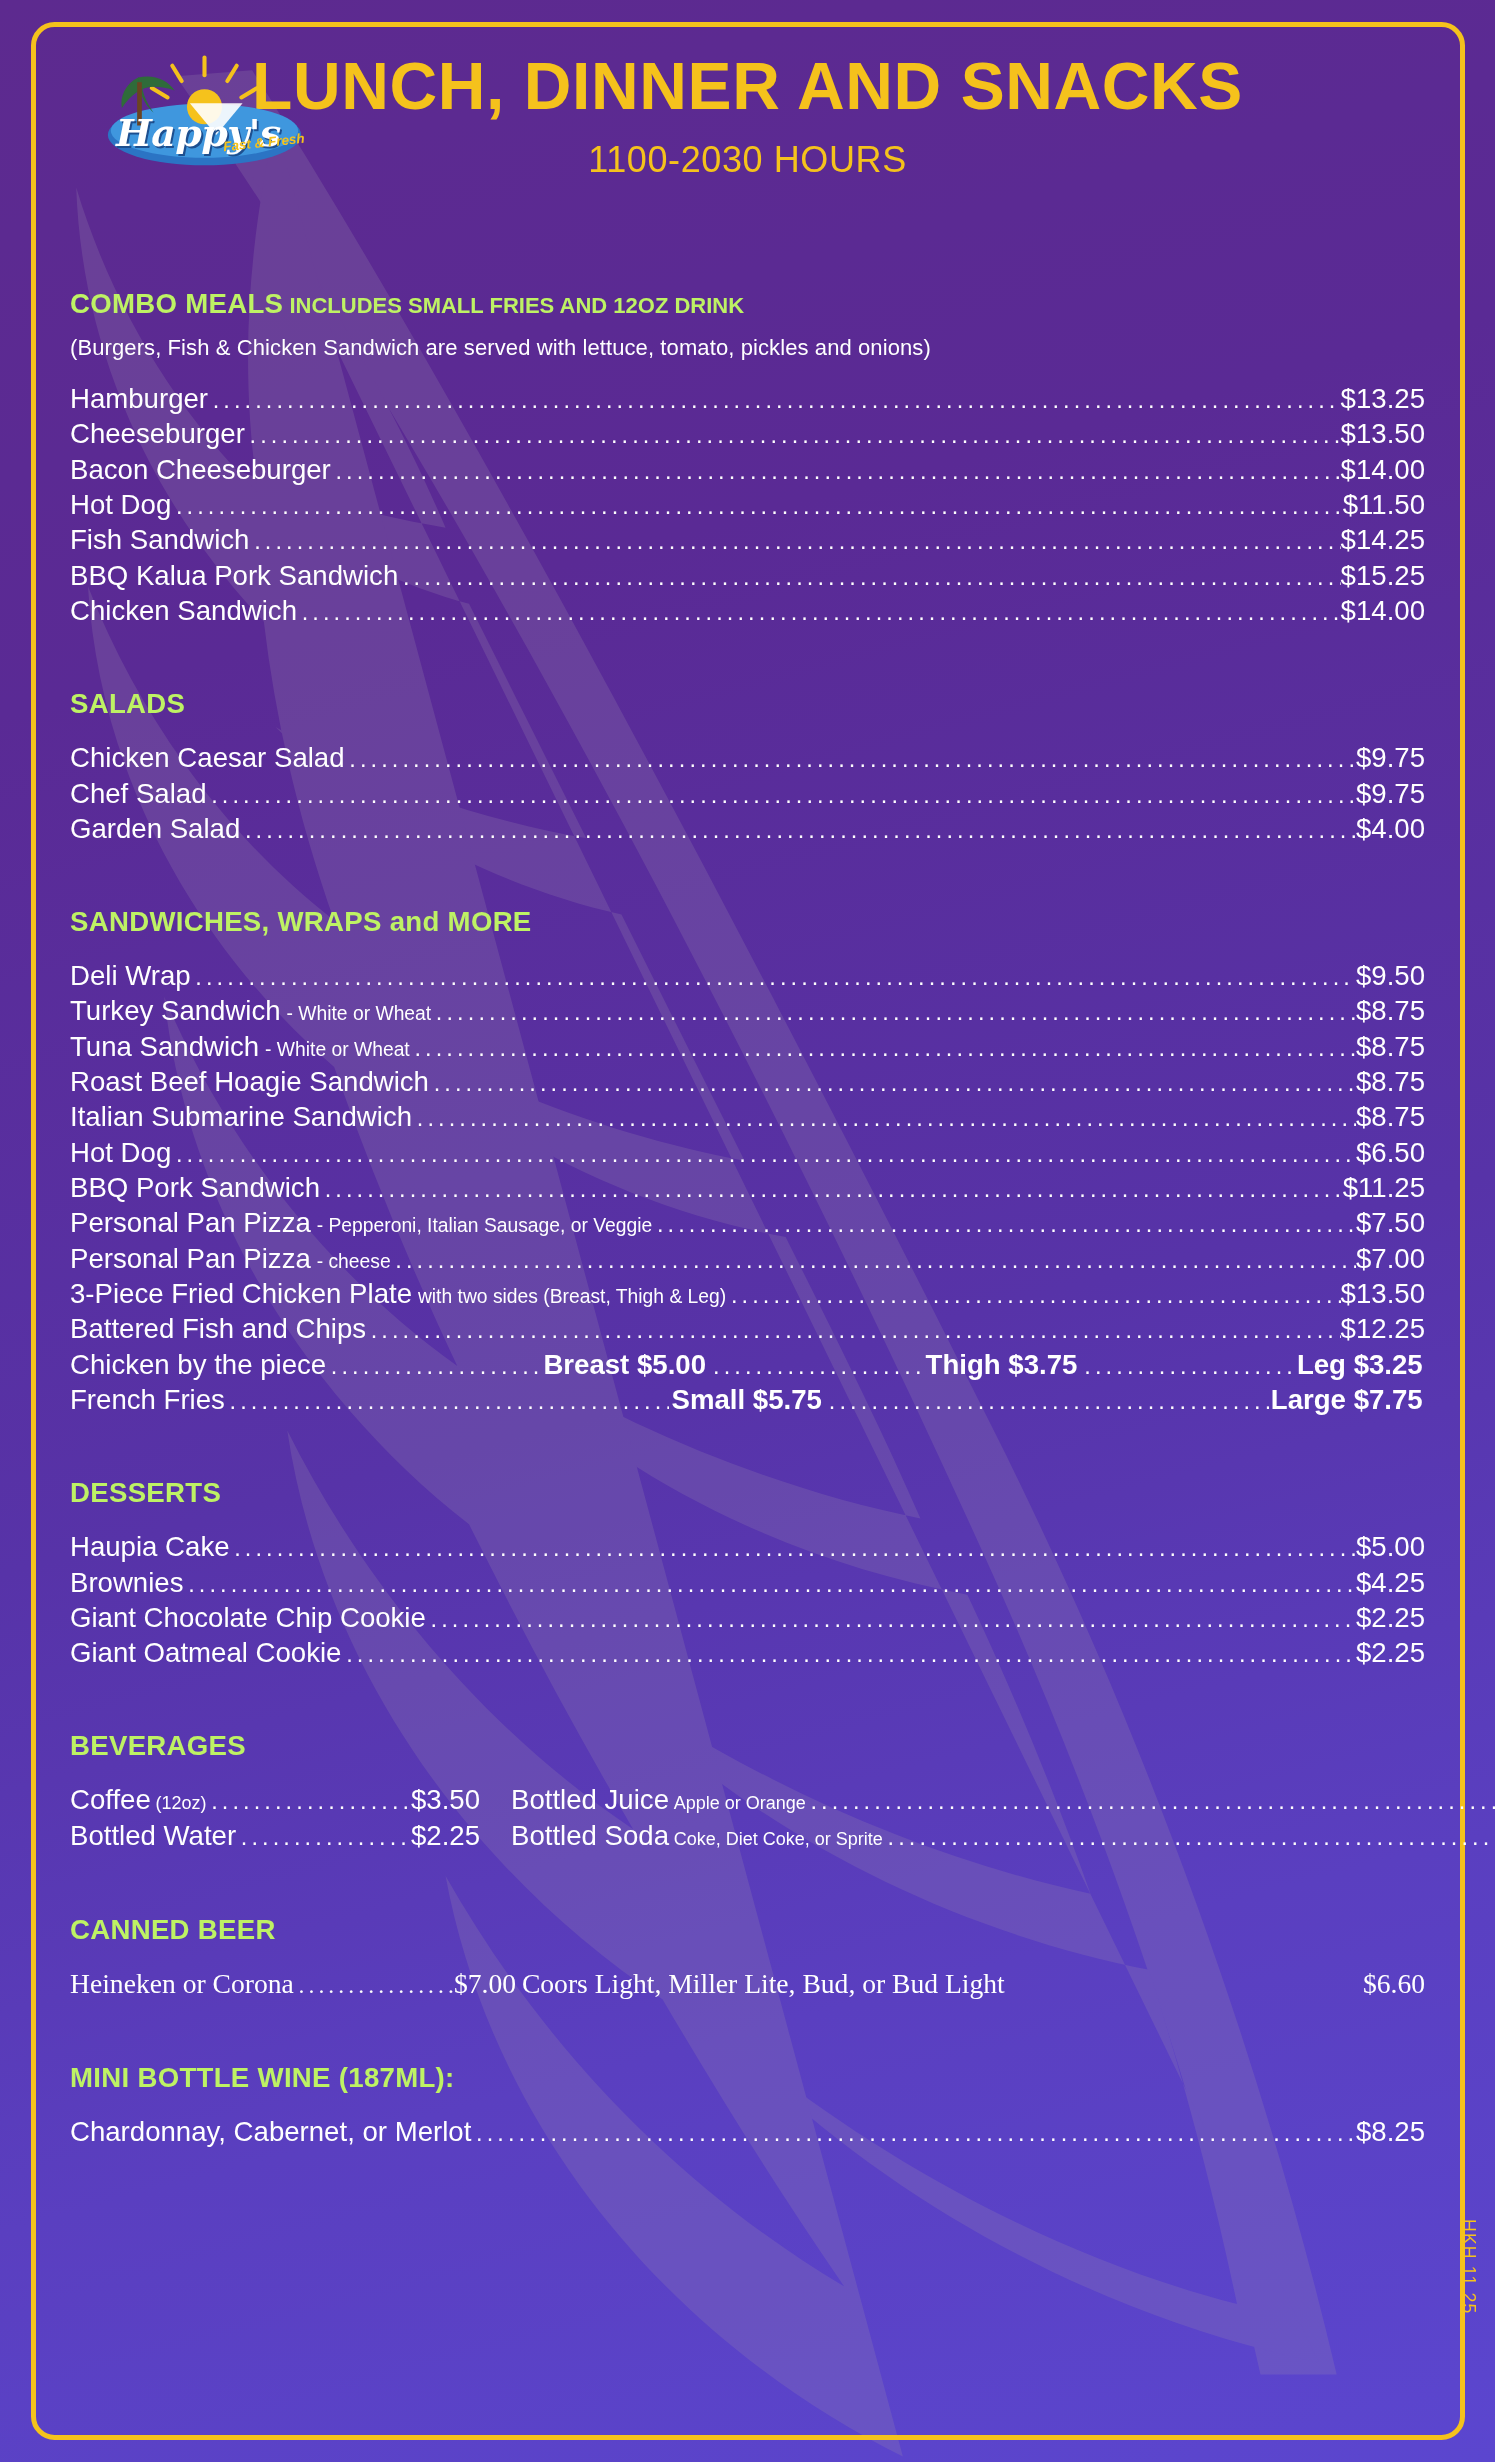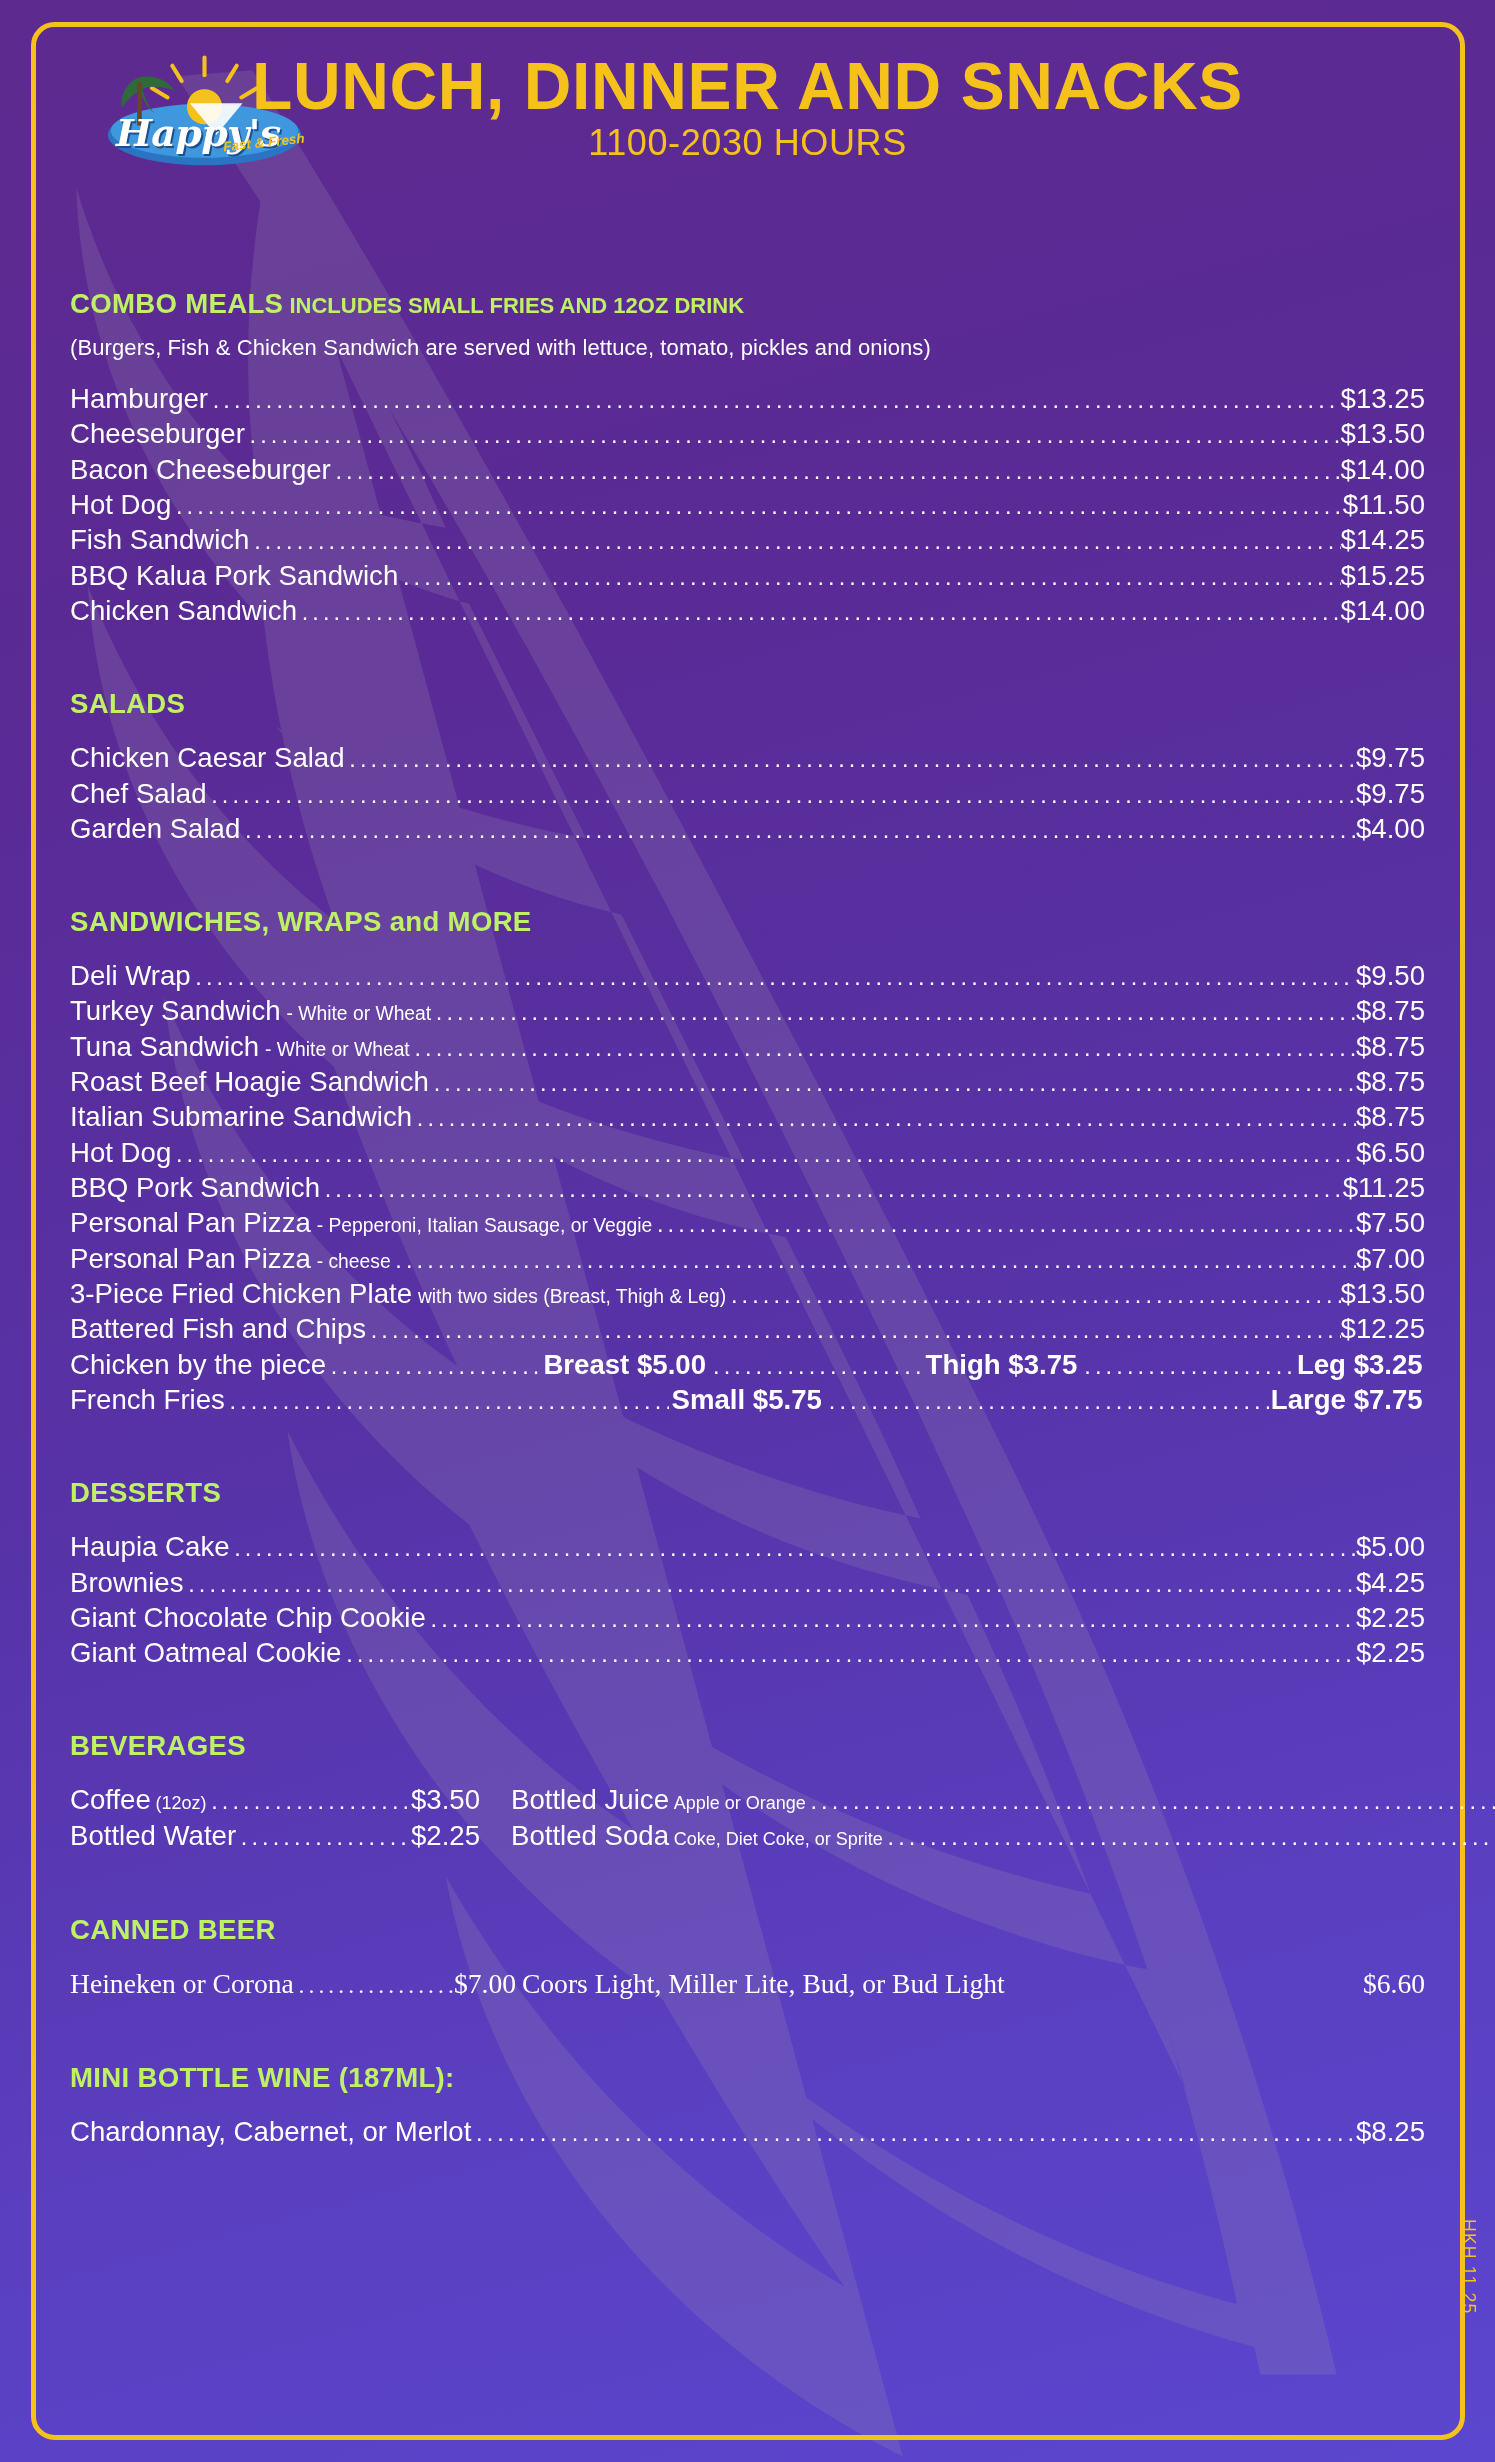--- a/index.html
+++ b/index.html
@@ -90,21 +90,21 @@
     color: #f5c21c;
     letter-spacing: 0.6px;
     padding-top: 17.6px;
     font-family: "Liberation Sans", sans-serif;
   }
   .subtitle {
     text-align: center;
     font-size: 36px;
     color: #f5c21c;
     letter-spacing: 0.6px;
-    margin-top: 3px;
+    margin-top: 20px;
   }
 
   
   .section {
     margin-top: 20px;
   }
   .section-head {
     font-size: 27.6px;
     font-weight: bold;
     color: #bef264;

